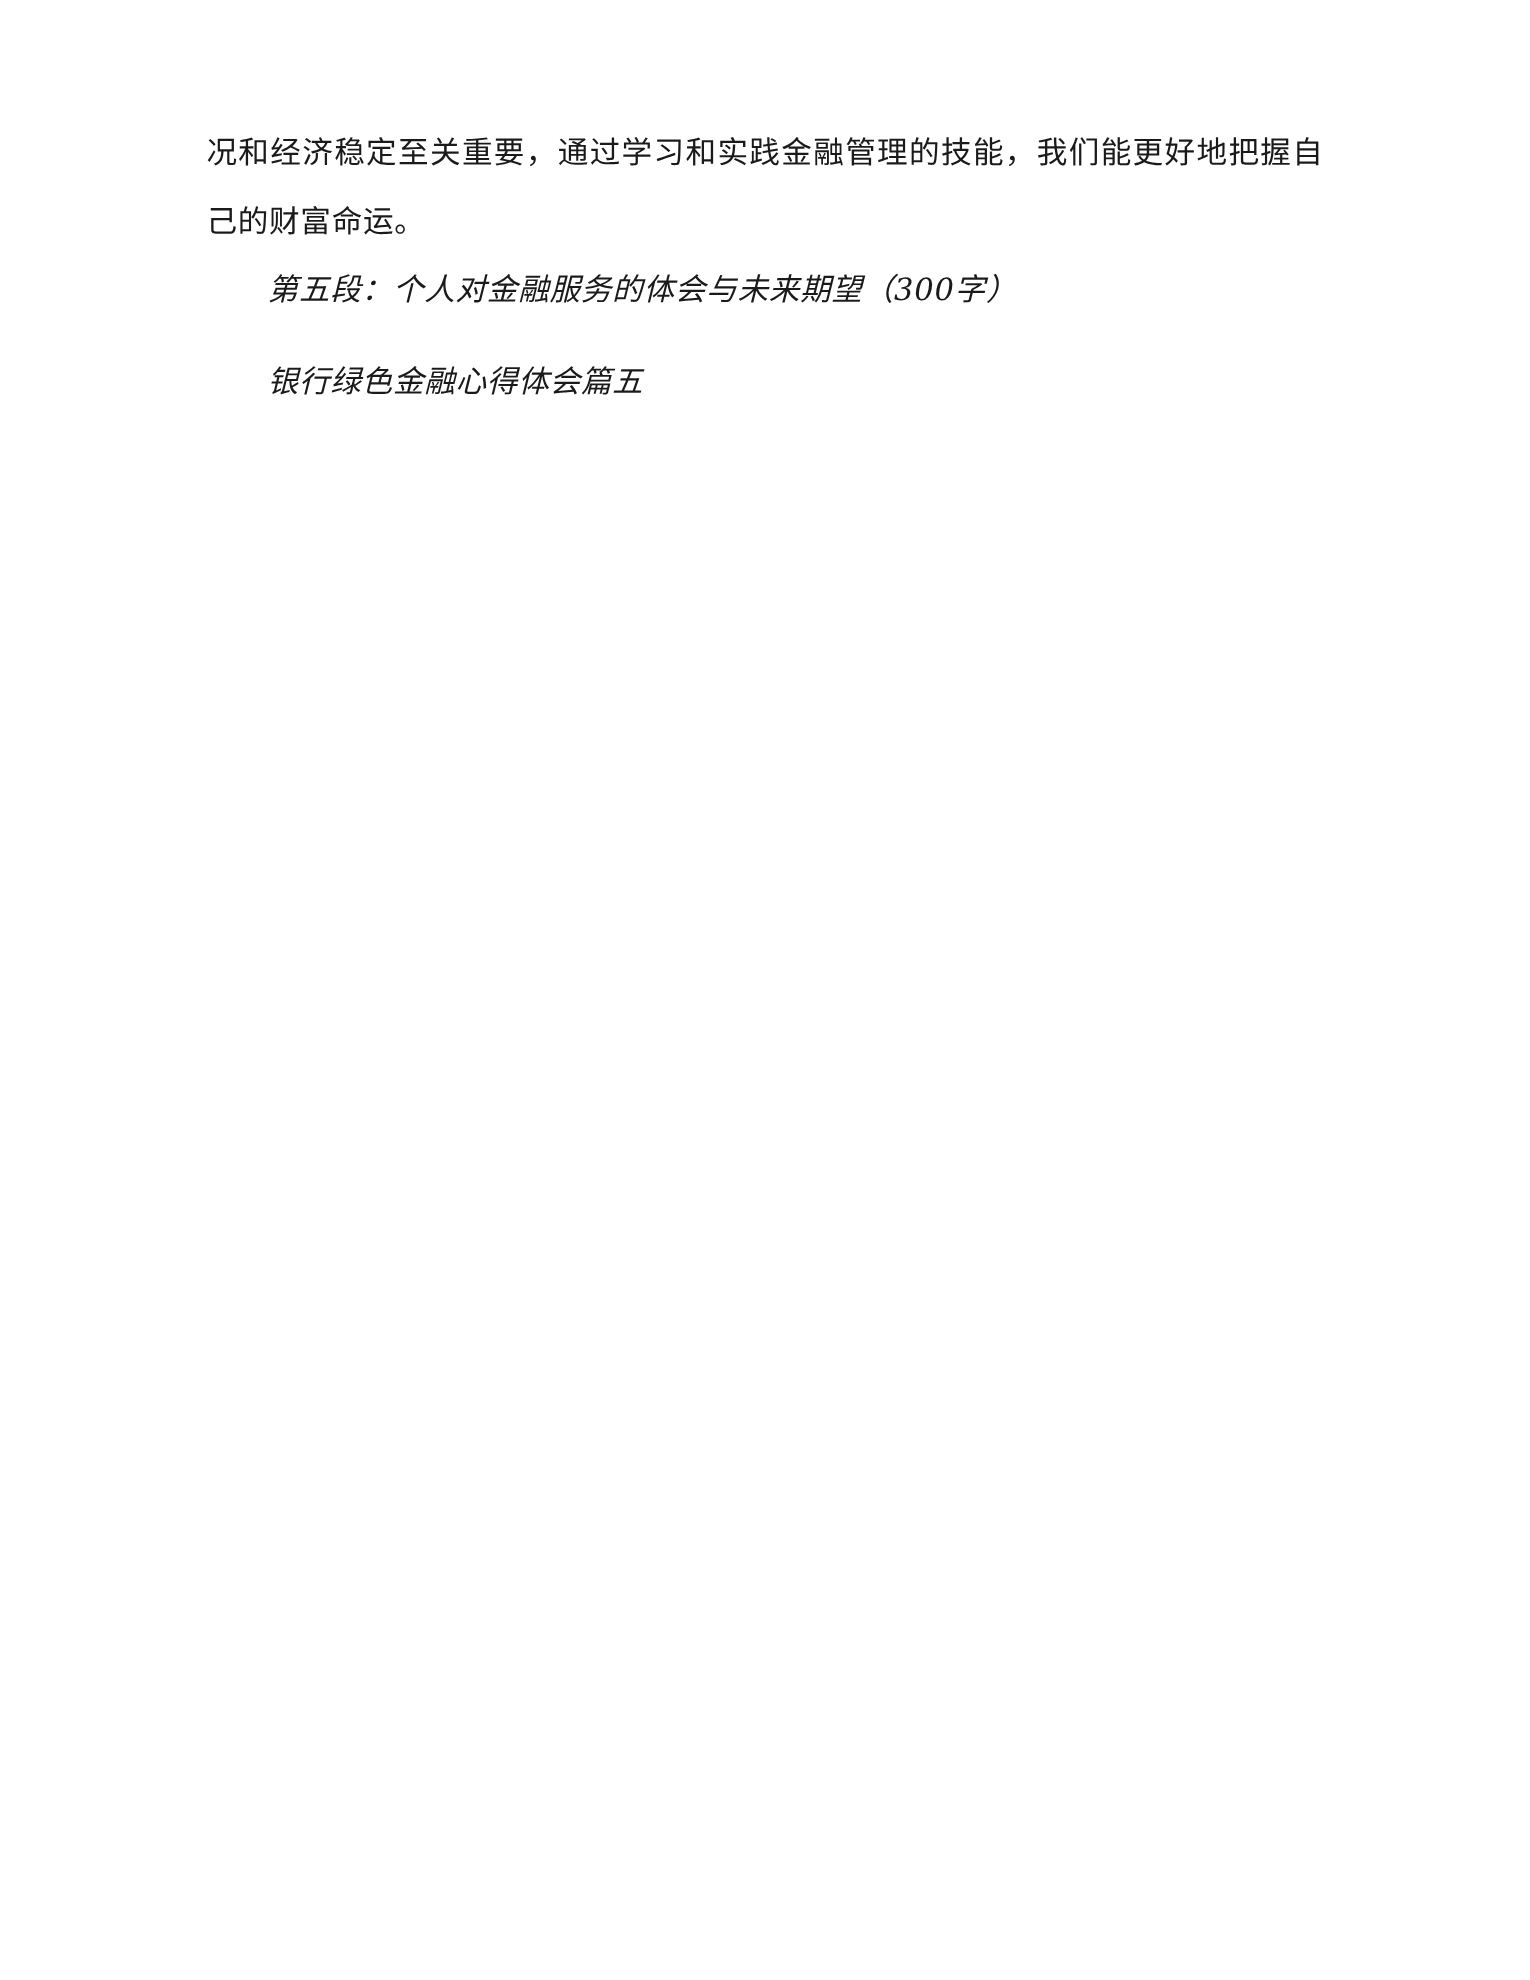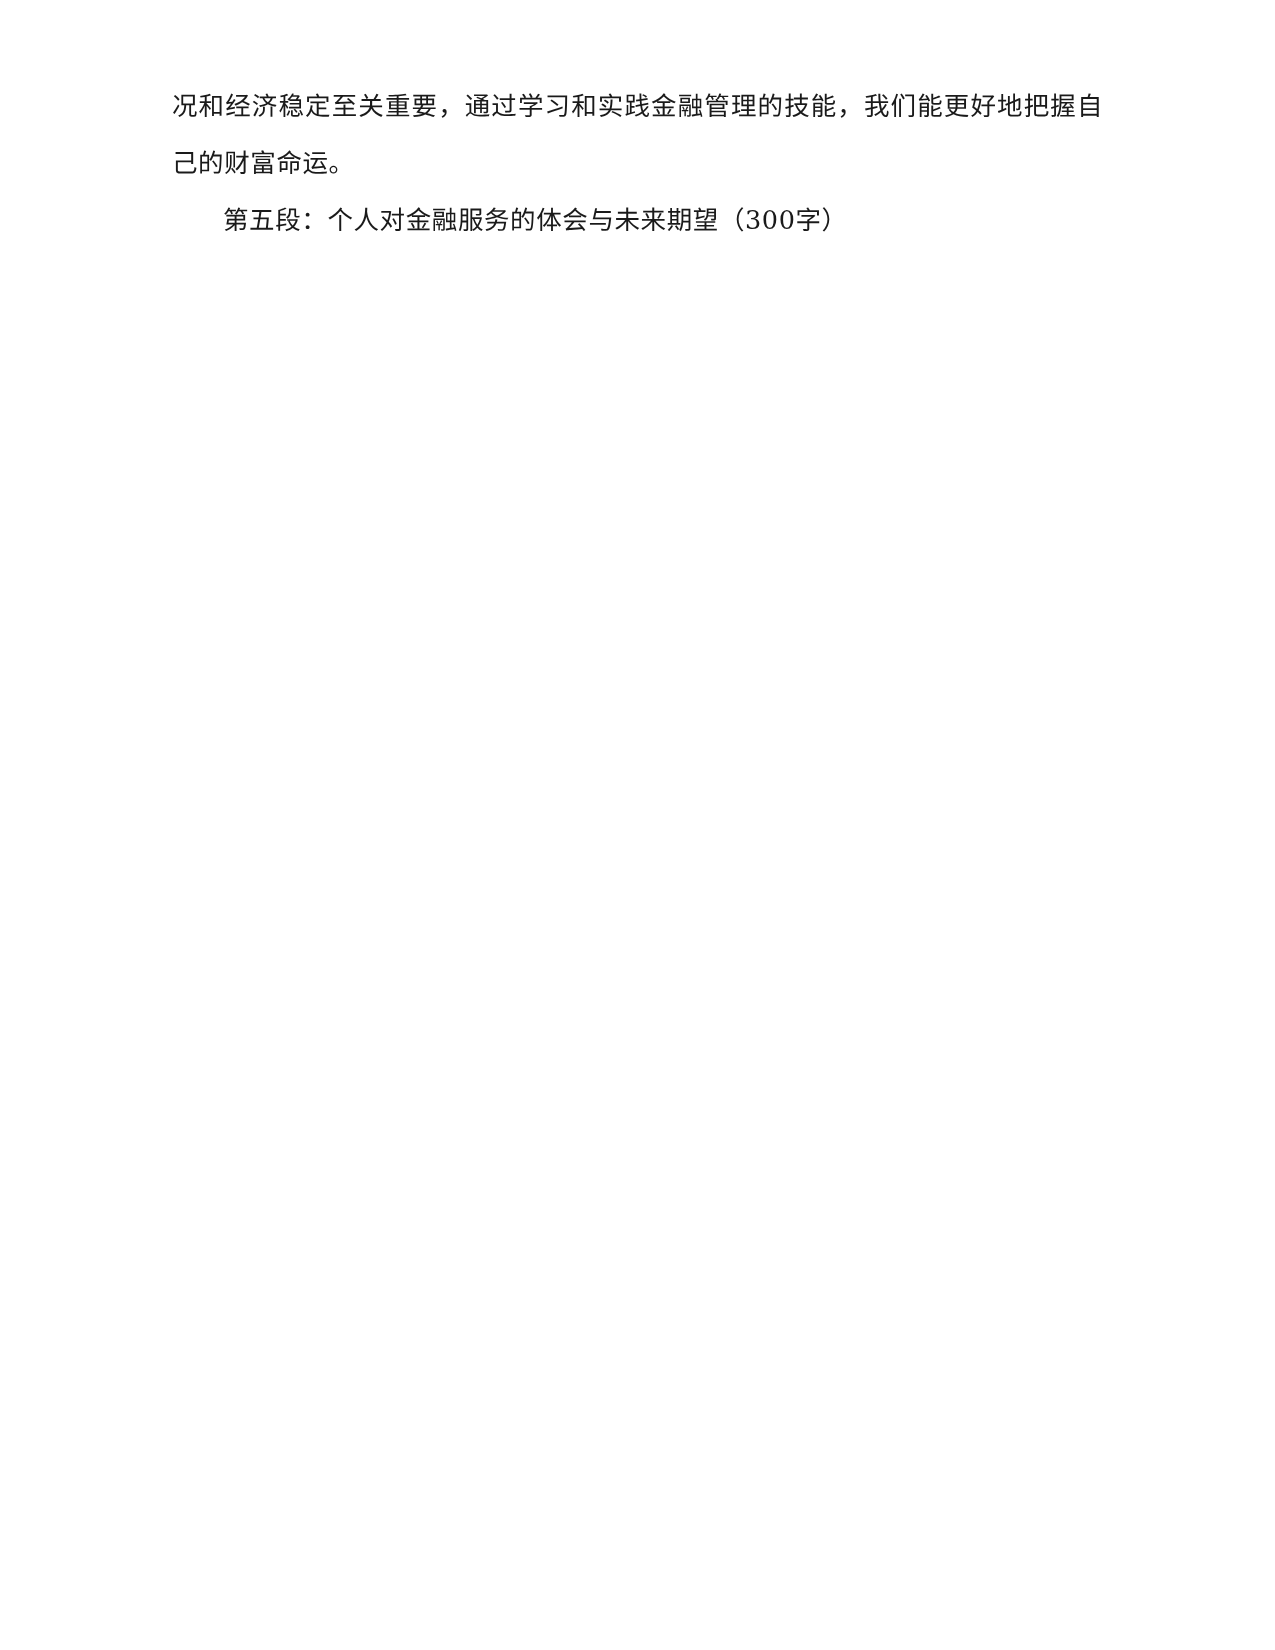--- a/index.html
+++ b/index.html
@@ -5,57 +5,59 @@
 <style>
   html, body {
     margin: 0;
     padding: 0;
     background: #ffffff;
   }
   .page {
     width: 1275px;
     height: 1554px;
     background: #ffffff;
-    margin: 12px auto;
+    margin: 0 auto;
     position: relative;
     box-sizing: border-box;
-    padding: 66px 172px 0 172px;
+    padding: 100px 172px 0 172px;
     font-family: "DejaVu Serif", "Liberation Serif", serif;
     color: #000000;
   }
   .doc-body {
     width: 931px;
   }
   p.para {
     margin: 0 0 0 0;
     font-size: 25.5px;
     line-height: 57px;
     text-align: justify;
     text-justify: inter-ideograph;
     letter-spacing: 0.6px;
     color: #1a1a1a;
     font-weight: 400;
   }
   p.indent {
     text-indent: 2em;
+    font-style: italic;
   }
   .spacer-sm { height: 10px; }
 </style>
 </head>
 <body>
 
 <div class="page">
   <div class="doc-body">
 
     <p class="para">况和经济稳定至关重要，通过学习和实践金融管理的技能，我们能更好地把握自己的财富命运。</p>
 
     <p class="para indent">第五段：个人对金融服务的体会与未来期望（300字）</p>
 
 
     <div class="spacer-sm"></div>
 
 
     <div class="spacer-sm"></div>
 
+    <p class="para indent">银行绿色金融心得体会篇五</p>
 
 
   </div>
 </div>
 
 </body></html>

